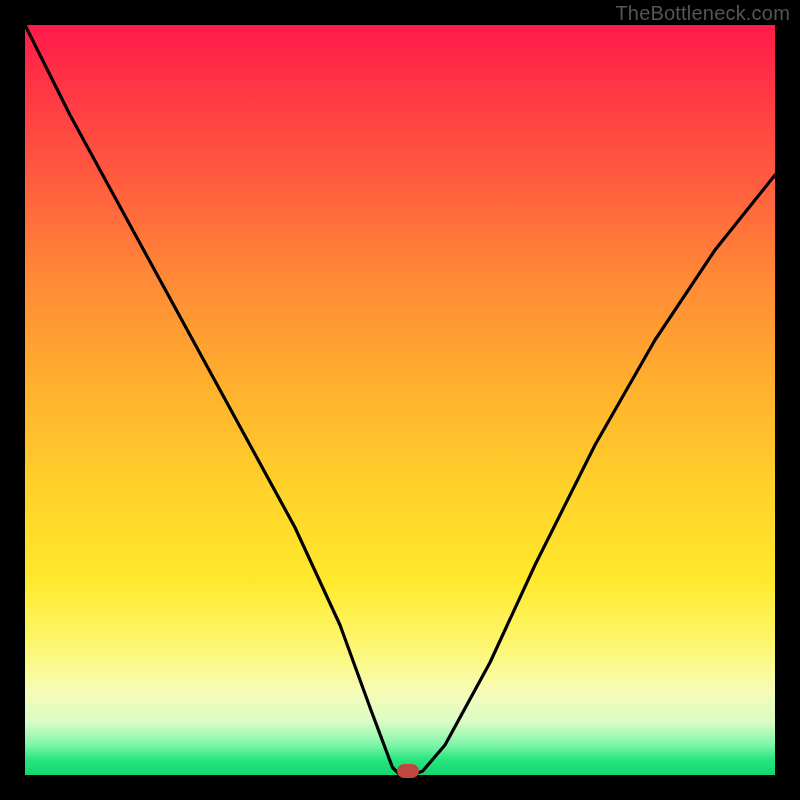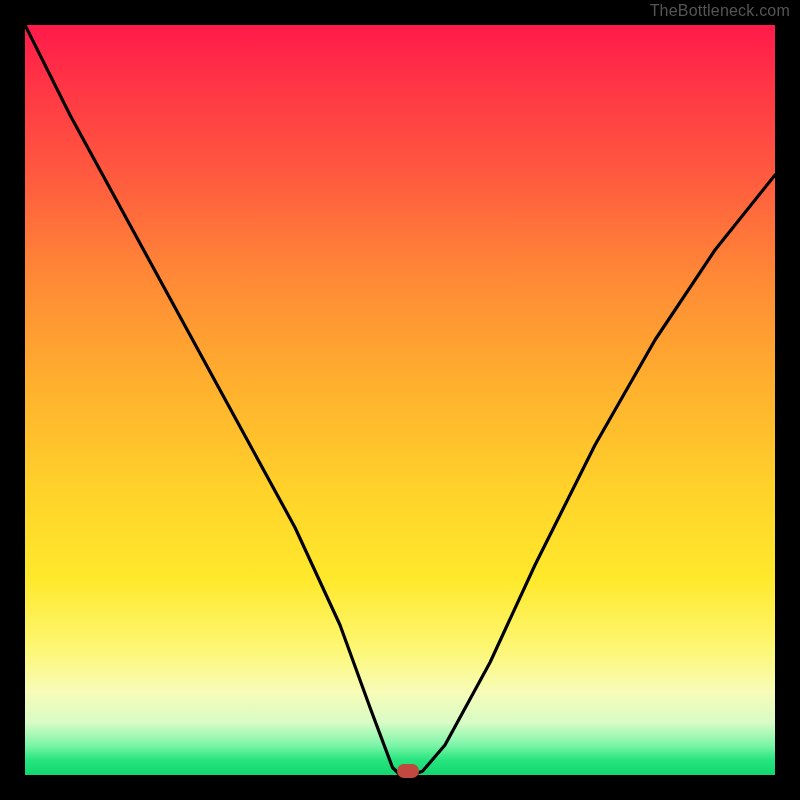--- a/index.html
+++ b/index.html
@@ -14,21 +14,21 @@
     position: relative;
     width: 800px;
     height: 800px;
     background: #000;
   }
   .watermark {
     position: absolute;
     top: 2px;
     right: 10px;
     color: #555;
-    font-size: 16px;
+    font-size: 20px;
     font-weight: 500;
     z-index: 5;
     letter-spacing: 0.2px;
   }
   .plot-area {
     position: absolute;
     left: 25px;
     top: 25px;
     width: 750px;
     height: 750px;

